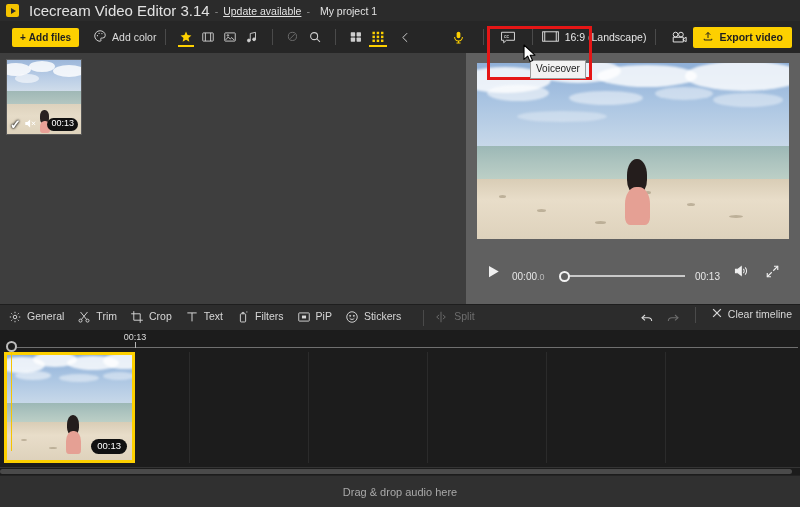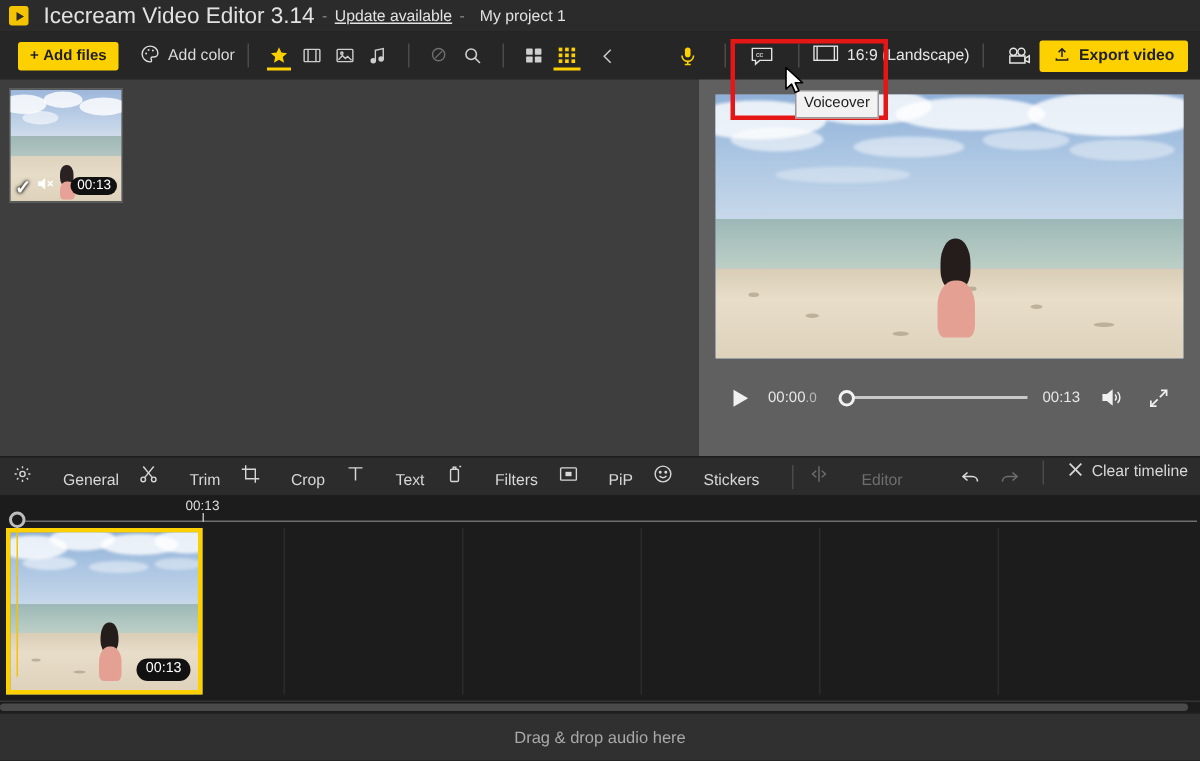--- a/index.html
+++ b/index.html
@@ -132,37 +132,37 @@
     background:linear-gradient(#8fb0d8 0%, #a9c4e2 45%, #c7d8e9 100%); }
   .v-sea{ position:absolute;left:0;right:0;top:47%;height:19%;
     background:linear-gradient(#9cb8b6 0%, #adc4bf 50%, #bccfc6 100%); }
   .v-sand{ position:absolute;left:0;right:0;top:66%;bottom:0;
     background:linear-gradient(#d9cdb6 0%, #e8ddc9 35%, #ded2bc 100%); }
   .v-cloud{ position:absolute; background:rgba(255,255,255,.80); border-radius:50%; filter:blur(1.2px); }
   .v-hair{ position:absolute; background:#241d1c; border-radius:48% 48% 38% 38%; }
   .v-body{ position:absolute; background:#e5a094; border-radius:45% 45% 20% 20%; }
   .v-speck{ position:absolute; background:rgba(150,135,110,.5); border-radius:50%; }
 
-  .pcontrols{ width:100%; height:34px; display:flex; align-items:center; padding:0 16px; margin-top:9px; }
+  .pcontrols{ width:100%; height:34px; display:flex; align-items:flex-end; padding:0 16px; margin-top:9px; }
   .play-ic{ width:22px;height:22px;display:flex;align-items:center;justify-content:center;color:#f0f0f0; }
   .tcur{ font-size:10px;color:#e8e8e8; margin-left:8px; white-space:nowrap; }
   .tcur small{ color:#b8b8b8; font-size:9px; }
   .track{ flex:1 1 auto; height:12px; position:relative; margin:0 10px 0 14px; display:flex; align-items:center; }
   .track-line{ position:absolute; left:6px; right:0; height:1.5px; background:#c9c9c9; }
   .knob{ width:11px;height:11px;border-radius:50%;border:2px solid #f2f2f2;background:#606060;position:relative;z-index:2; }
   .tend{ font-size:10px;color:#e8e8e8; white-space:nowrap; }
   .vol-ic{ width:24px;height:22px;display:flex;align-items:center;justify-content:center;color:#f0f0f0;margin-left:10px; }
   .full-ic{ width:24px;height:22px;display:flex;align-items:center;justify-content:center;color:#f0f0f0;margin-left:6px; }
 
   
   .edittoolbar{
     height:26px;flex:0 0 26px;background:#2c2c2c;display:flex;align-items:center;
     padding:0 8px;border-top:1px solid #1e1e1e;
   }
-  .etool{ display:flex;align-items:flex-end;gap:20px;font-size:10.5px;color:#d7d7d7;margin-right:13px;white-space:nowrap; }
+  .etool{ display:flex;align-items:flex-start;gap:5px;font-size:10.5px;color:#d7d7d7;margin-right:13px;white-space:nowrap; }
   .etool.dim{ color:#6e6e6e; }
   .et-right{ margin-left:auto; display:flex; align-items:flex-start; }
   .undo{ width:26px;height:22px;display:flex;align-items:center;justify-content:center;color:#dcdcdc; }
   .redo{ width:26px;height:22px;display:flex;align-items:center;justify-content:center;color:#6e6e6e; }
   .clear{ display:flex;align-items:center;gap:5px;font-size:10.5px;color:#d7d7d7;margin-left:6px;white-space:nowrap; }
 
   
   .timeline{ flex:0 0 145px; background:#1c1c1c; position:relative; overflow:hidden; }
   .ruler{ height:22px; position:relative; background:#1c1c1c; }
   .ruler-label{ position:absolute; top:2px; font-size:9px; color:#dcdcdc; transform:translateX(-50%); }
@@ -521,21 +521,21 @@
     <div class="vsep"></div>
 
     <div class="etool dim">
       <span>
         <svg width="16" height="14" viewBox="0 0 26 20" fill="none" stroke="currentColor" stroke-width="1.5">
           <line x1="13" y1="1.5" x2="13" y2="18.5"></line>
           <path d="M10 6.5L6 10l4 3.5"></path>
             <path d="M16 6.5l4 3.5-4 3.5"></path>
         </svg>
       </span>
-      <span>Editor</span>
+      <span>Split</span>
     </div>
 
     <div class="et-right">
       <div class="undo">
         <svg width="16" height="16" viewBox="0 0 24 24" fill="none" stroke="currentColor" stroke-width="1.6">
           <path d="M9 7.5L4.5 11.5 9 15.5"></path>
             <path d="M4.5 11.5h9.2c3.2 0 5.3 2.2 5.3 5"></path>
         </svg>
       </div>
       <div class="redo">

